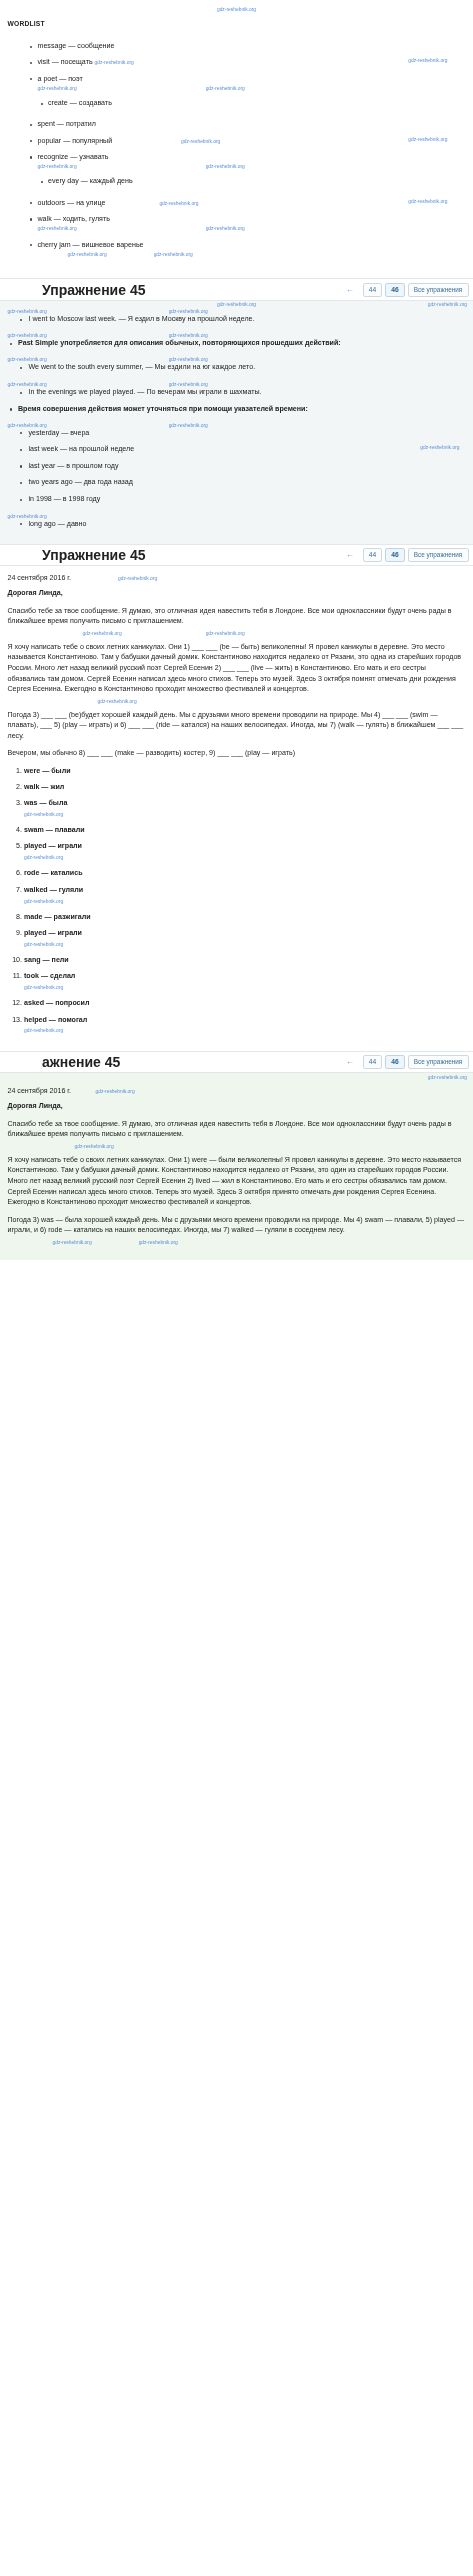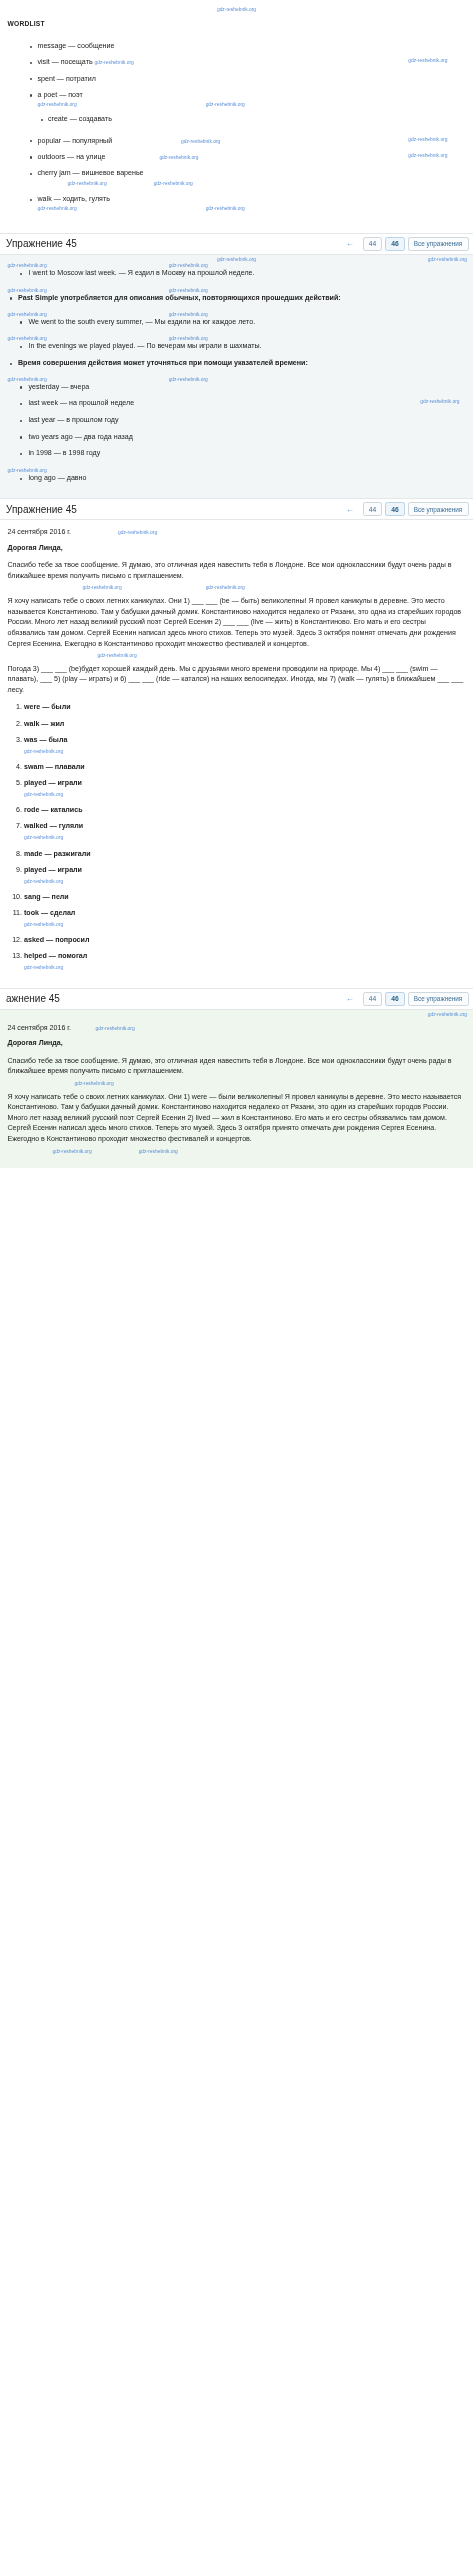--- a/index.html
+++ b/index.html
@@ -67,23 +67,24 @@
     background: #ffffff;
     border-top: 0.7px solid #e3e7ea;
     border-bottom: 0.7px solid #e3e7ea;
     height: 22.5px;
     display: flex;
     align-items: center;
     justify-content: space-between;
     padding: 0 4.5px 0 6px;
   }
   .exheader .title {
-    font-size: 10px;
-    font-weight: normal;
+    font-size: 14px;
+    font-weight: bold;
     color: #222;
+    margin-left: 36px;
   }
   .nav {
     display: flex;
     align-items: center;
     gap: 3px;
   }
   .navbtn {
     min-width: 19.5px;
     height: 14.2px;
     border: 0.7px solid #cfd8dd;
@@ -174,51 +175,61 @@
   <ul class="bul">
     <li>
       <span>message — сообщение</span>
     </li>
     <li>
       <span>visit — посещать</span>
       <span class="wm">gdz-reshebnik.org</span>
       <span class="wm wm-r" style="top:0">gdz-reshebnik.org</span>
     </li>
     <li>
-      <span>spent — потратил</span>
-    </li>
-    <li>
       <span>a poet — поэт</span>
       <div><span class="wm">gdz-reshebnik.org</span>
       <span class="wm wm-r" style="position:static;margin-left:127px">gdz-reshebnik.org</span></div>
       <ul class="bul2">
         <li>
           <span>create — создавать</span>
         </li>
       </ul>
     </li>
     <li>
+      <span>spent — потратил</span>
+    </li>
+    <li>
       <span>popular — популярный</span>
       <span class="wm" style="margin-left:67px">gdz-reshebnik.org</span>
       <span class="wm wm-r" style="top:0">gdz-reshebnik.org</span>
     </li>
     <li>
+      <span>recognize — узнавать</span>
+      <div><span class="wm">gdz-reshebnik.org</span>
+      <span class="wm" style="margin-left:127px">gdz-reshebnik.org</span></div>
+      <ul class="bul2">
+        <li>
+          <span>every day — каждый день</span>
+        </li>
+      </ul>
+    </li>
+    <li>
       <span>outdoors — на улице</span>
       <span class="wm" style="margin-left:52px">gdz-reshebnik.org</span>
       <span class="wm wm-r" style="top:0">gdz-reshebnik.org</span>
     </li>
     <li>
+      <span>walk — ходить, гулять</span>
+      <div><span class="wm">gdz-reshebnik.org</span>
+      <span class="wm" style="margin-left:127px">gdz-reshebnik.org</span></div>
+    </li>
+    <li>
       <span>cherry jam — вишневое варенье</span>
       <div><span class="wm" style="margin-left:30px">gdz-reshebnik.org</span>
       <span class="wm" style="margin-left:45px">gdz-reshebnik.org</span></div>
-    </li>
-    <li>
-      <span>walk — ходить, гулять</span>
-      <div><span class="wm">gdz-reshebnik.org</span>
-      <span class="wm" style="margin-left:127px">gdz-reshebnik.org</span></div>
     </li>
   </ul>
 
   <div class="exheader">
     <div class="title">Упражнение 45</div>
     <div class="nav">
       <div class="navbtn arrow">←</div>
       <div class="navbtn">44</div>
       <div class="navbtn cur">46</div>
       <div class="navall">Все упражнения</div>
@@ -300,20 +311,21 @@
     <p class="para">Спасибо тебе за твое сообщение. Я думаю, это отличная идея навестить тебя в Лондоне. Все мои однокласcники будут очень рады в ближайшее время получить письмо с приглашением.</p>
     <div style="margin:-4.5px 0 4.5px 0">
       <span class="wm" style="margin-left:75px">gdz-reshebnik.org</span>
       <span class="wm" style="margin-left:82px">gdz-reshebnik.org</span>
     </div>
     <p class="para">Я хочу написать тебе о своих летних каникулах. Они 1) ___ ___ (be — быть) великолепны! Я провел каникулы в деревне. Это место называется Константиново. Там у бабушки дачный домик. Константиново находится недалеко от Рязани, это одна из старейших городов России. Много лет назад великий русский поэт Сергей Есенин 2) ___ ___ (live — жить) в Константиново. Его мать и его сестры обязвались там домом. Сергей Есенин написал здесь много стихов. Теперь это музей. Здесь 3 октября помнят отмечать дни рождения Сергея Есенина. Ежегодно в Константиново проходит множество фестивалей и концертов.</p>
     <div style="margin:-4.5px 0 4.5px 0">
       <span class="wm" style="margin-left:90px">gdz-reshebnik.org</span>
     </div>
     <p class="para">Погода 3) ___ ___ (be)будет хорошей каждый день. Мы с друзьями много времени проводили на природе. Мы 4) ___ ___ (swim — плавать), ___ 5) (play — играть) и 6) ___ ___ (ride — катался) на наших велосипедах. Иногда, мы 7) (walk — гулять) в ближайшем ___ ___ лесу.</p>
+    <p class="para">Вечером, мы обычно 8) ___ ___ (make — разводить) костер, 9) ___ ___ (play — играть)</p>
 
     <ol class="ans">
       <li><b>were — были</b></li>
       <li><b>walk — жил</b></li>
       <li><b>was — была</b>
         <div><span class="wm">gdz-reshebnik.org</span></div>
       </li>
       <li><b>swam — плавали</b></li>
       <li><b>played — играли</b>
         <div><span class="wm">gdz-reshebnik.org</span></div>
@@ -352,20 +364,21 @@
     <p class="date" style="margin-top:6px">
       <span>24 сентября 2016 г.</span>
       <span class="wm" style="margin-left:22.5px">gdz-reshebnik.org</span>
     </p>
     <p class="para bold">Дорогая Линда,</p>
     <p class="para">Спасибо тебе за твое сообщение. Я думаю, это отличная идея навестить тебя в Лондоне. Все мои одноклассники будут очень рады в ближайшее время получить письмо с приглашением.</p>
     <div style="margin:-4.5px 0 4.5px 0">
       <span class="wm" style="margin-left:67px">gdz-reshebnik.org</span>
     </div>
     <p class="para">Я хочу написать тебе о своих летних каникулах. Они 1) were — были великолепны! Я провел каникулы в деревне. Это место называется Константиново. Там у бабушки дачный домик. Константиново находится недалеко от Рязани, это один из старейших городов России. Много лет назад великий русский поэт Сергей Есенин 2) lived — жил в Константиново. Его мать и его сестры обязвались там домом. Сергей Есенин написал здесь много стихов. Теперь это музей. Здесь 3 октября принято отмечать дни рождения Сергея Есенина. Ежегодно в Константиново проходит множество фестивалей и концертов.</p>
+    <p class="para">Погода 3) was — была хорошей каждый день. Мы с друзьями много времени проводили на природе. Мы 4) swam — плавали, 5) played — играли, и 6) rode — катались на наших велосипедах. Иногда, мы 7) walked — гуляли в соседнем лесу.</p>
     <div style="margin:-4.5px 0 4.5px 0">
       <span class="wm" style="margin-left:45px">gdz-reshebnik.org</span>
       <span class="wm" style="margin-left:45px">gdz-reshebnik.org</span>
     </div>
   </div>
 
 </div>
 
 
 </body></html>

